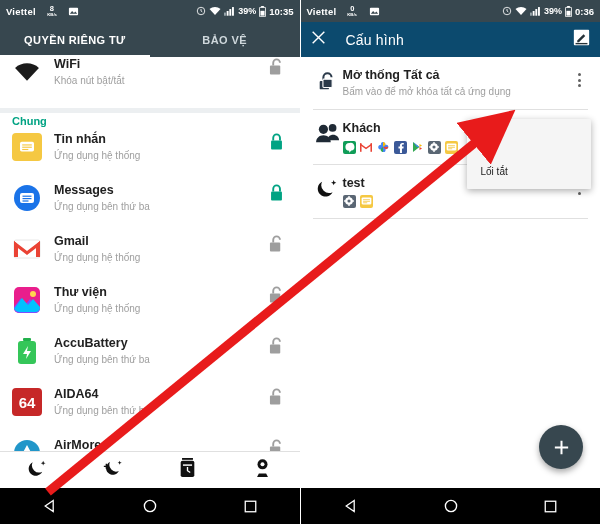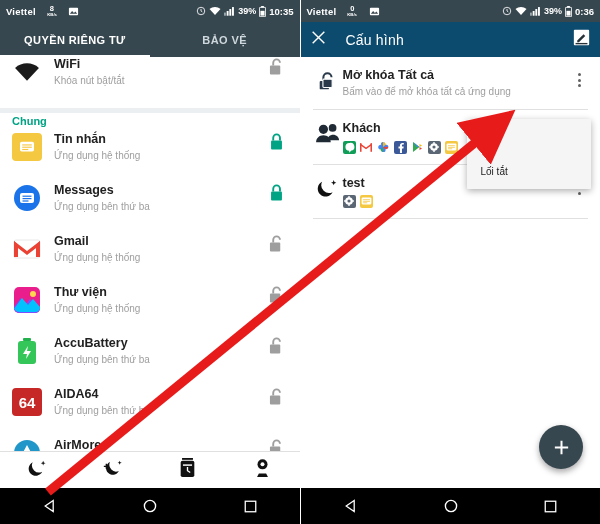--- a/index.html
+++ b/index.html
@@ -465,21 +465,21 @@
 
     <div class="rrow">
       <div class="ric">
         <svg width="24" height="24" viewBox="0 0 26 26">
             <path d="M8 12V9a4.4 4.4 0 018.8 0" fill="none" stroke="#2b3a4a" stroke-width="2.2"></path>
             <rect x="4" y="13" width="10" height="9" rx="1" fill="#2b3a4a"></rect>
             <rect x="7.5" y="11" width="10" height="9" rx="1" fill="#2b3a4a" stroke="#fff" stroke-width="1.2"></rect>
           </svg>
       </div>
       <div class="rtxt">
-        <div class="rt1">Mở khóa Tất cả</div>
+        <div class="rt1">Mở thống Tất cả</div>
         <div class="rt2">Bấm vào để mở khóa tất cả ứng dụng</div>
       </div>
       <div class="kebab">
         <i class="kdot"></i>
         <i class="kdot"></i>
         <i class="kdot"></i>
       </div>
     </div>
     <div class="rdivider"></div>
 

